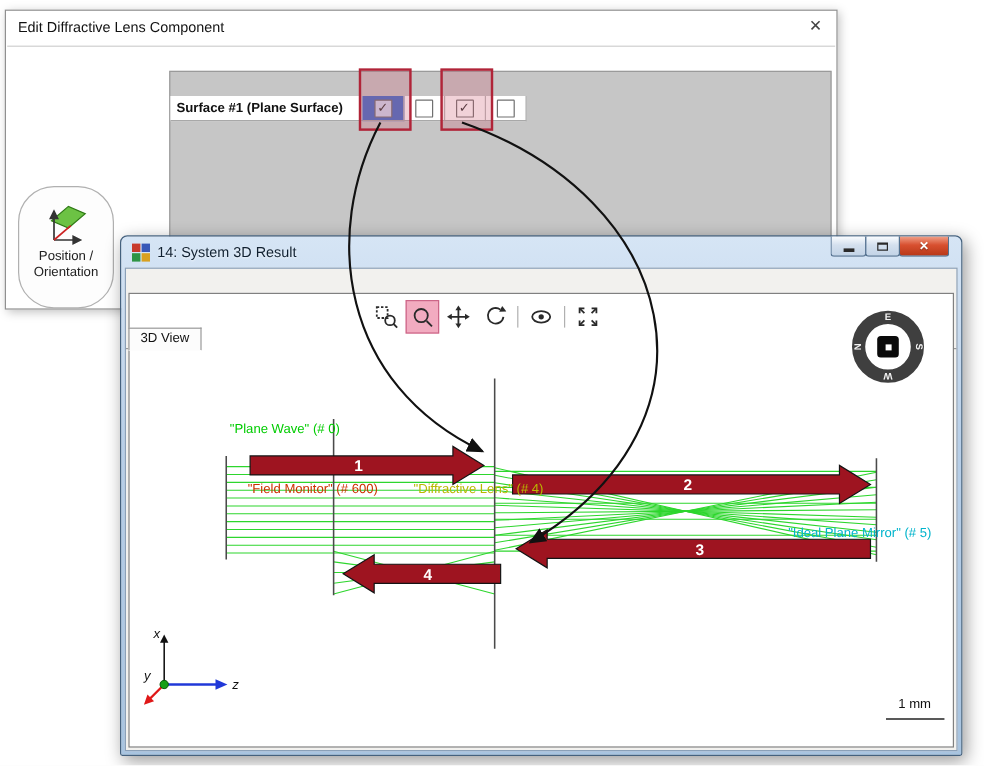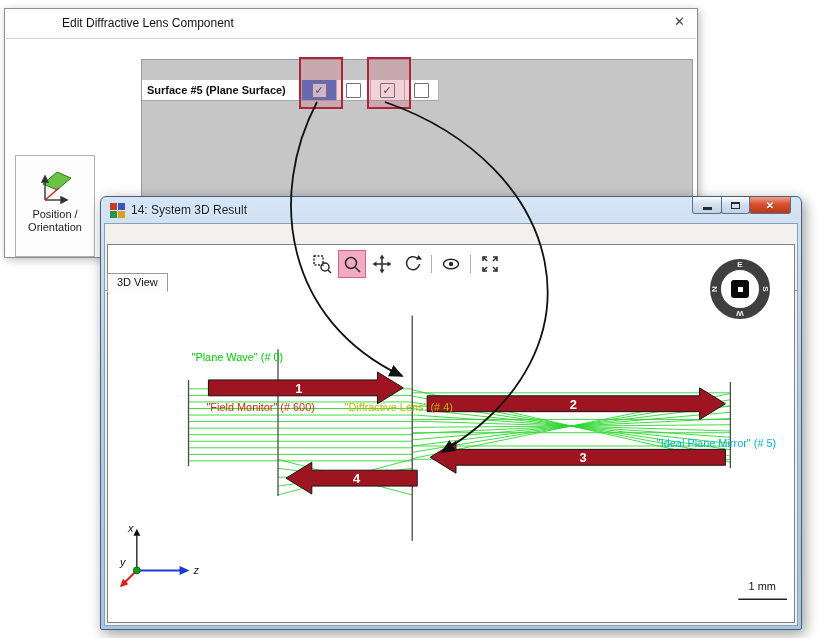--- a/index.html
+++ b/index.html
@@ -2,27 +2,27 @@
 <html><head>
 <meta charset="utf-8">
 <style>
   html,body{margin:0;padding:0;background:#fff;}
   #root{position:relative;width:820px;height:638px;background:#fff;overflow:hidden;
         font-family:"Liberation Sans",sans-serif;color:#111;}
 
   
   .dialog{position:absolute;left:4px;top:8px;width:692px;height:248px;background:#fff;
           border:1px solid #909090;box-shadow:2px 2px 8px rgba(0,0,0,.25);z-index:1;}
-  .dlg-title{position:absolute;left:10px;top:7px;font-size:12px;color:#111;margin-left:47px;}
+  .dlg-title{position:absolute;left:10px;top:7px;font-size:12px;color:#111;}
   .dlg-close{position:absolute;right:12px;top:5px;font-size:13px;color:#444;cursor:default;}
   .dlg-sep{position:absolute;left:1px;right:1px;top:29px;border-top:1px solid #cfcfcf;}
   .side-btn{position:absolute;left:10px;width:78px;background:#fdfdfd;border:1px solid #b0b0b0;
             text-align:center;}
   .side-btn.b1{top:40px;height:100px;}
-  .side-btn.b2{top:146px;height:100px;}
+  .side-btn.b2{top:146px;height:100px;border-radius:30px;}
   .side-icon{display:block;margin:6px auto 0;width:44px;height:44px;}
   .side-label{font-size:11px;line-height:13px;color:#222;padding:2px 3px 0;}
 
   .tpanel{position:absolute;left:136px;top:50px;width:550px;height:192px;background:#c6c6c6;
           border:1px solid #9a9a9a;}
   .thead,.trow{position:absolute;left:0;width:296px;background:#fff;}
   .thead{top:0;height:20px;}
   .trow{top:20px;height:21px;}
   .th,.td{position:absolute;top:0;bottom:0;border-right:1px solid #b8b8b8;border-bottom:1px solid #a8a8a8;
           font-size:11px;display:flex;align-items:center;justify-content:center;}
@@ -124,21 +124,21 @@
           <line x1="12" y1="38" x2="30" y2="38"></line>
             <polygon points="34,38 28,35 28,41"></polygon>
         </g>
         <line x1="12" y1="38" x2="26" y2="26" stroke="#cc2222" stroke-width="1.4"></line>
       </svg>
       <div class="side-label">Position / Orientation</div>
     </div>
 
     <div class="tpanel">
       <div class="trow">
-        <div class="td c0 rowname">Surface #5 (Plane Surface)</div>
+        <div class="td c0 rowname">Surface #1 (Plane Surface)</div>
         <div class="td c1 sel">
             <span class="cb checked">✓</span>
           </div>
         <div class="td c2">
             <span class="cb"></span>
           </div>
         <div class="td c3">
             <span class="cb checked">✓</span>
           </div>
         <div class="td c4">

